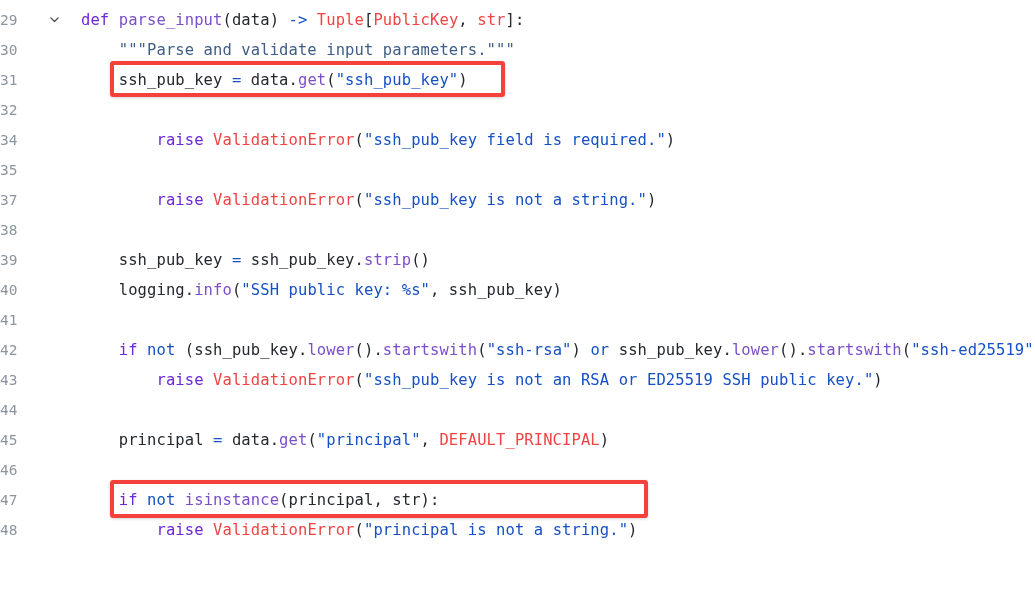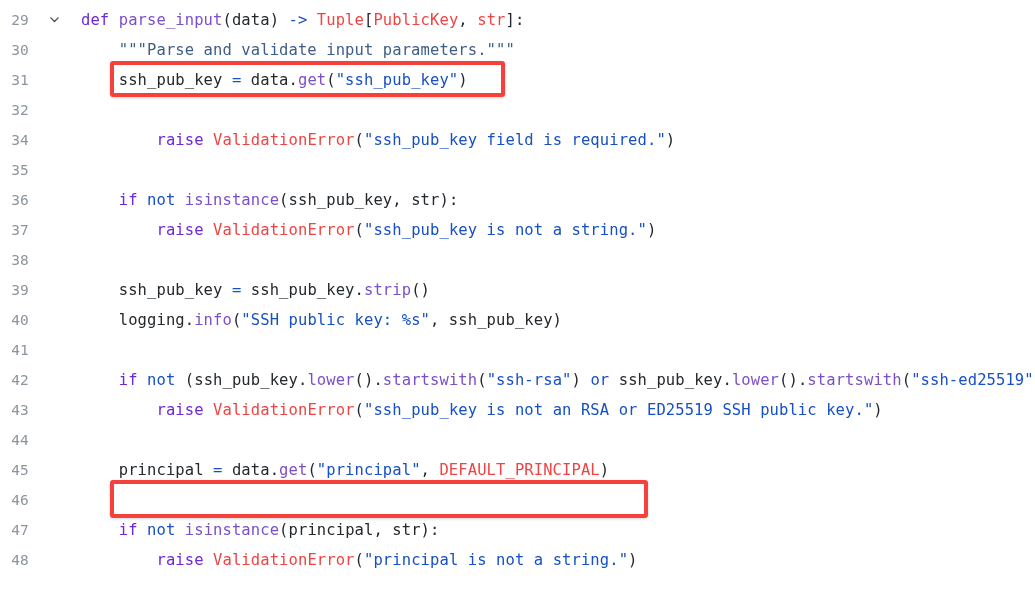--- a/index.html
+++ b/index.html
@@ -32,21 +32,21 @@
     height: 30px;
     line-height: 30px;
     white-space: pre;
     font-size: 15.5px;
     display: block;
   }
 
   .gutter {
     display: inline-block;
     width: 40px;
-    text-align: center;
+    text-align: left;
     color: #8c959f;
     font-size: 14.5px;
     font-family: "DejaVu Sans Mono", "Liberation Mono", monospace;
     vertical-align: top;
     user-select: none;
   }
 
   .fold {
     display: inline-block;
     width: 28px;
@@ -94,21 +94,20 @@
 <div id="editor">
   <div class="code-area">
       <div class="code-line"><span class="gutter">29</span><span class="fold"><svg width="13" height="13" viewBox="0 0 16 16">
             <path d="M3.5 6 L8 10.5 L12.5 6" fill="none" stroke="#4a5258" stroke-width="1.7" stroke-linecap="round" stroke-linejoin="round"></path>
           </svg></span><span class="code-text"><span class="kw">def</span><span class="pl"> </span><span class="fn">parse_input</span><span class="pl">(data) </span><span class="kw2">-&gt;</span><span class="pl"> </span><span class="cls">Tuple</span><span class="pl">[</span><span class="cls">PublicKey</span><span class="pl">, </span><span class="cls">str</span><span class="pl">]:</span></span></div>
       <div class="code-line"><span class="gutter">30</span><span class="fold"></span><span class="code-text"><span class="pl">    </span><span class="doc">"""Parse and validate input parameters."""</span></span></div>
       <div class="code-line"><span class="gutter">31</span><span class="fold"></span><span class="code-text"><span class="pl">    ssh_pub_key </span><span class="op">=</span><span class="pl"> data.</span><span class="fn">get</span><span class="pl">(</span><span class="str">"ssh_pub_key"</span><span class="pl">)</span></span></div>
       <div class="code-line"><span class="gutter">32</span><span class="fold"></span><span class="code-text"></span></div>
       <div class="code-line"><span class="gutter">34</span><span class="fold"></span><span class="code-text"><span class="pl">        </span><span class="kw">raise</span><span class="pl"> </span><span class="cls">ValidationError</span><span class="pl">(</span><span class="str">"ssh_pub_key field is required."</span><span class="pl">)</span></span></div>
       <div class="code-line"><span class="gutter">35</span><span class="fold"></span><span class="code-text"></span></div>
-      <div class="code-line"><span class="gutter">36</span><span class="fold"></span><span class="code-text"><span class="pl">    </span><span class="kw">if</span><span class="pl"> </span><span class="kw2">not</span><span class="pl"> </span><span class="fn">isinstance</span><span class="pl">(ssh_pub_key, str):</span></span></div>
       <div class="code-line"><span class="gutter">37</span><span class="fold"></span><span class="code-text"><span class="pl">        </span><span class="kw">raise</span><span class="pl"> </span><span class="cls">ValidationError</span><span class="pl">(</span><span class="str">"ssh_pub_key is not a string."</span><span class="pl">)</span></span></div>
       <div class="code-line"><span class="gutter">38</span><span class="fold"></span><span class="code-text"></span></div>
       <div class="code-line"><span class="gutter">39</span><span class="fold"></span><span class="code-text"><span class="pl">    ssh_pub_key </span><span class="op">=</span><span class="pl"> ssh_pub_key.</span><span class="fn">strip</span><span class="pl">()</span></span></div>
       <div class="code-line"><span class="gutter">40</span><span class="fold"></span><span class="code-text"><span class="pl">    logging.</span><span class="fn">info</span><span class="pl">(</span><span class="str">"SSH public key: %s"</span><span class="pl">, ssh_pub_key)</span></span></div>
       <div class="code-line"><span class="gutter">41</span><span class="fold"></span><span class="code-text"></span></div>
       <div class="code-line"><span class="gutter">42</span><span class="fold"></span><span class="code-text"><span class="pl">    </span><span class="kw">if</span><span class="pl"> </span><span class="kw2">not</span><span class="pl"> (ssh_pub_key.</span><span class="fn">lower</span><span class="pl">().</span><span class="fn">startswith</span><span class="pl">(</span><span class="str">"ssh-rsa"</span><span class="pl">) </span><span class="kw2">or</span><span class="pl"> ssh_pub_key.</span><span class="fn">lower</span><span class="pl">().</span><span class="fn">startswith</span><span class="pl">(</span><span class="str">"ssh-ed25519"</span><span class="pl">)):</span></span></div>
       <div class="code-line"><span class="gutter">43</span><span class="fold"></span><span class="code-text"><span class="pl">        </span><span class="kw">raise</span><span class="pl"> </span><span class="cls">ValidationError</span><span class="pl">(</span><span class="str">"ssh_pub_key is not an RSA or ED25519 SSH public key."</span><span class="pl">)</span></span></div>
       <div class="code-line"><span class="gutter">44</span><span class="fold"></span><span class="code-text"></span></div>
       <div class="code-line"><span class="gutter">45</span><span class="fold"></span><span class="code-text"><span class="pl">    principal </span><span class="op">=</span><span class="pl"> data.</span><span class="fn">get</span><span class="pl">(</span><span class="str">"principal"</span><span class="pl">, </span><span class="cls">DEFAULT_PRINCIPAL</span><span class="pl">)</span></span></div>
       <div class="code-line"><span class="gutter">46</span><span class="fold"></span><span class="code-text"></span></div>

